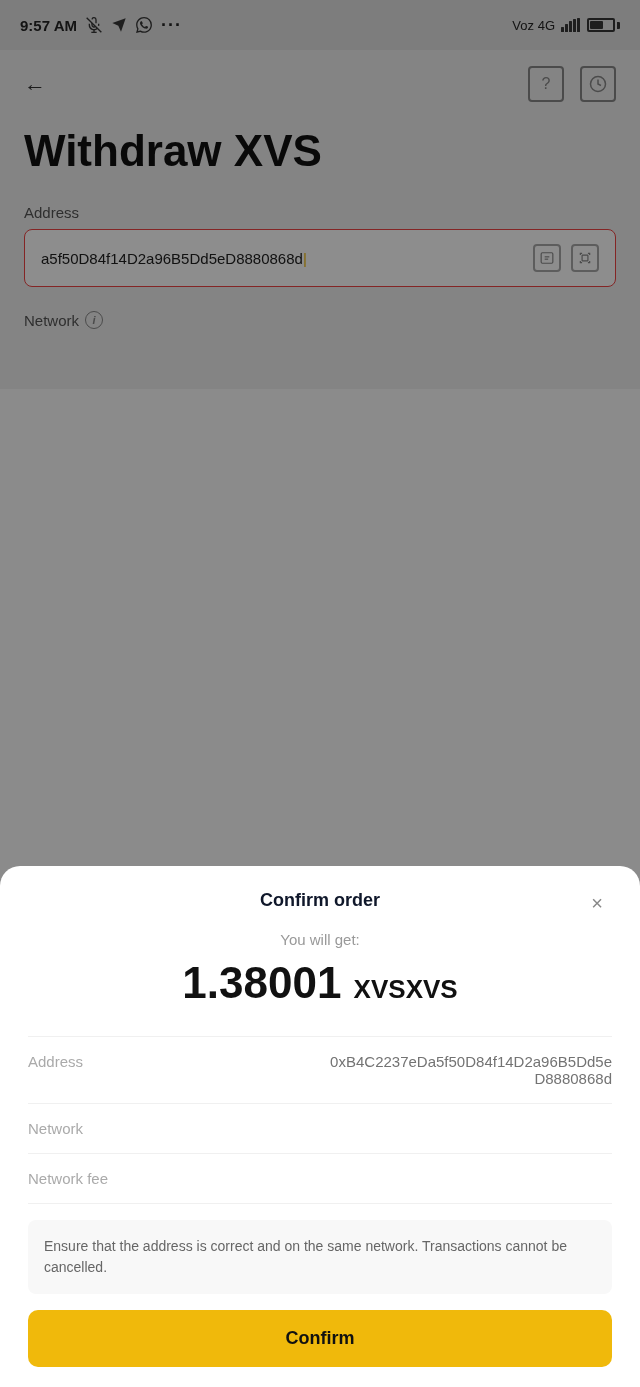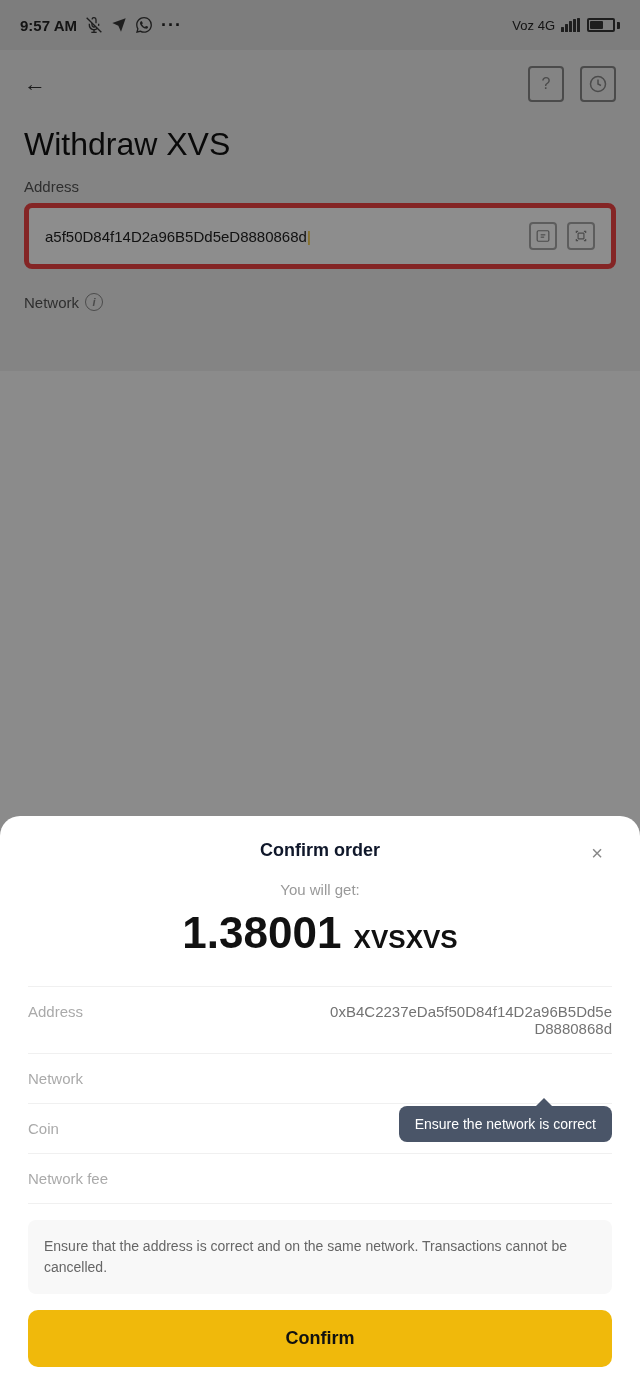--- a/index.html
+++ b/index.html
@@ -67,35 +67,35 @@
       border: 2px solid #888;
       border-radius: 4px;
       display: flex;
       align-items: center;
       justify-content: center;
       color: #888;
       font-size: 16px;
     }
 
     .page-title {
-      font-size: 32px;
-      font-weight: 400;
+      font-size: 44px;
+      font-weight: 700;
       color: #111;
-      margin-bottom: 15px;
+      margin-bottom: 28px;
     }
 
     .field-label {
       font-size: 15px;
       color: #555;
       margin-bottom: 8px;
     }
 
     .address-input-row {
       background: white;
-      border: 5px solid #ef4444;
+      border: 1px solid #ef4444;
       border-radius: 8px;
       padding: 14px 16px;
       display: flex;
       align-items: center;
       justify-content: space-between;
       margin-bottom: 24px;
     }
     .address-value {
       font-size: 15px;
       color: #222;
@@ -433,29 +433,22 @@
     <div class="detail-rows">
 
       <div class="detail-row">
         <span class="detail-key">Address</span>
         <span class="detail-value">0xB4C2237eDa5f50D84f14D2a96B5Dd5e<br>D8880868d</span>
       </div>
 
       <div class="detail-row network-row">
         <span class="detail-key">Network</span>
 
-        <div class="tooltip-bubble">
-          <span>Ensure the network is correct</span>
-        </div>
-      </div>
-
-      <div class="detail-row">
-        <span class="detail-key">Coin</span>
-        <span class="detail-value">XVS</span>
-      </div>
+      </div>
+
 
 
       <div class="detail-row">
         <span class="detail-key">Network fee</span>
       </div>
 
     </div>
 
     
     <div class="warning-box">

